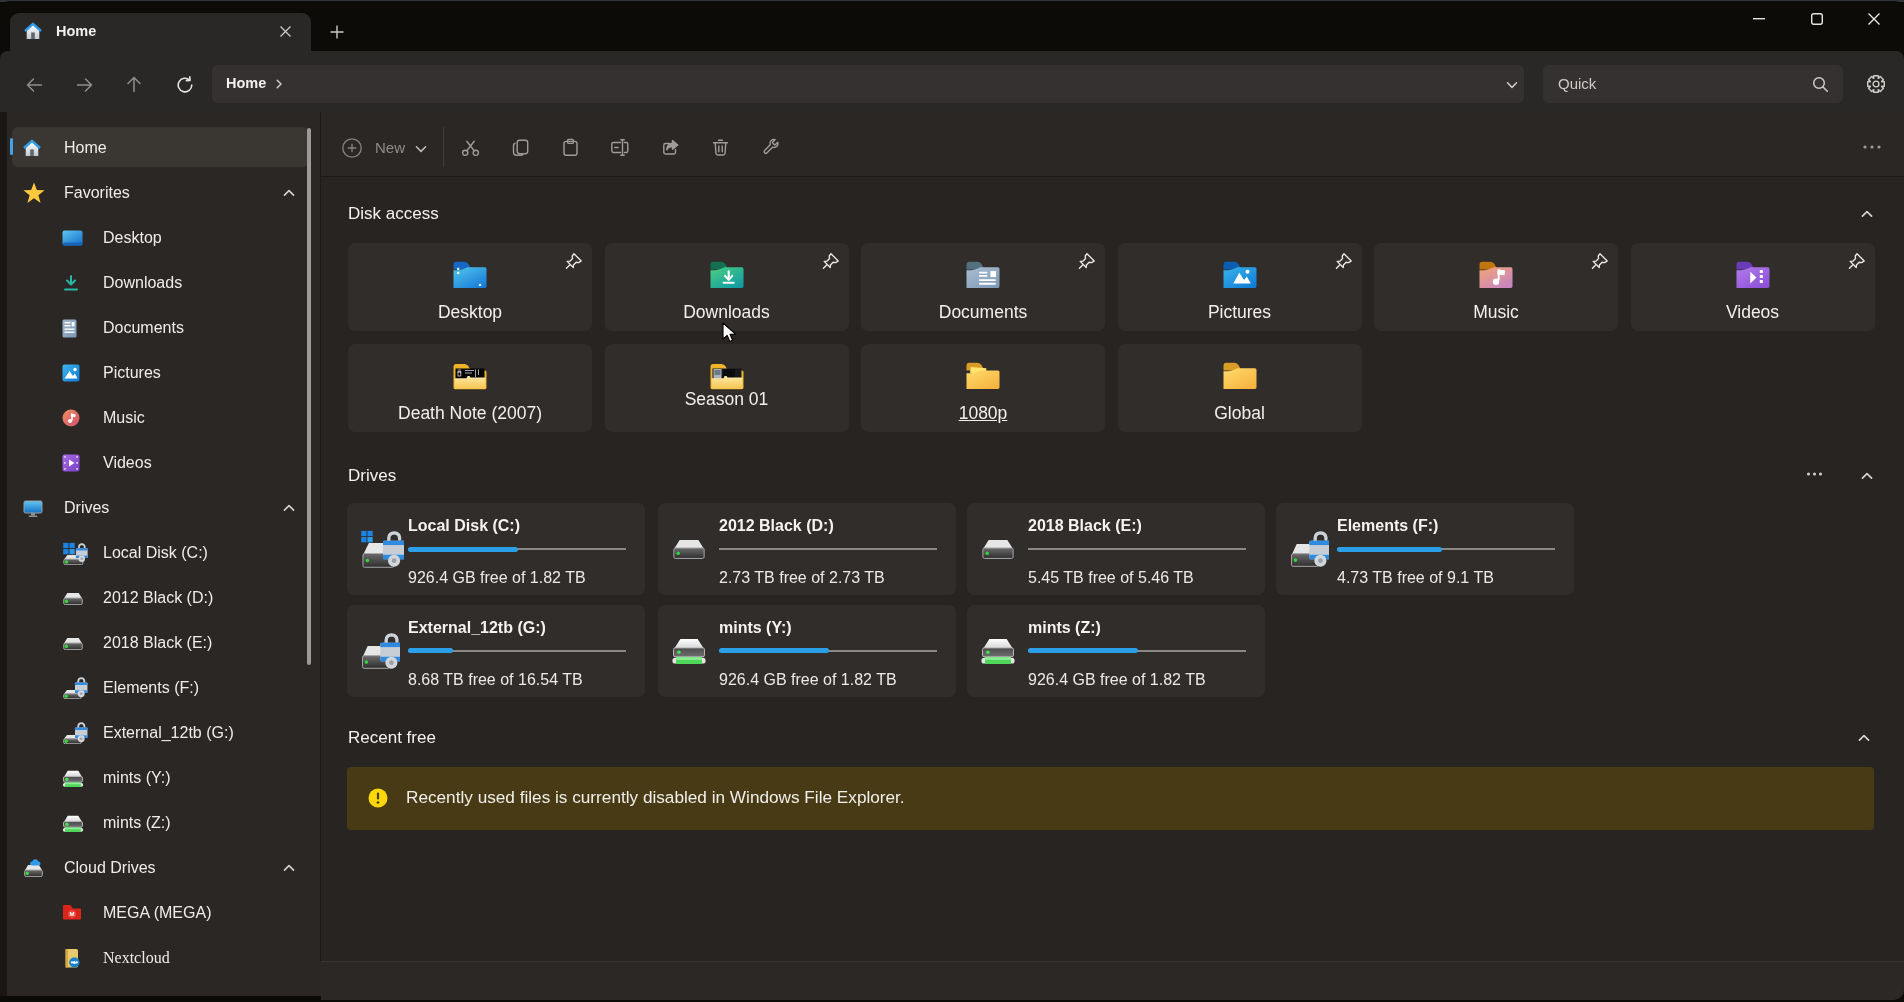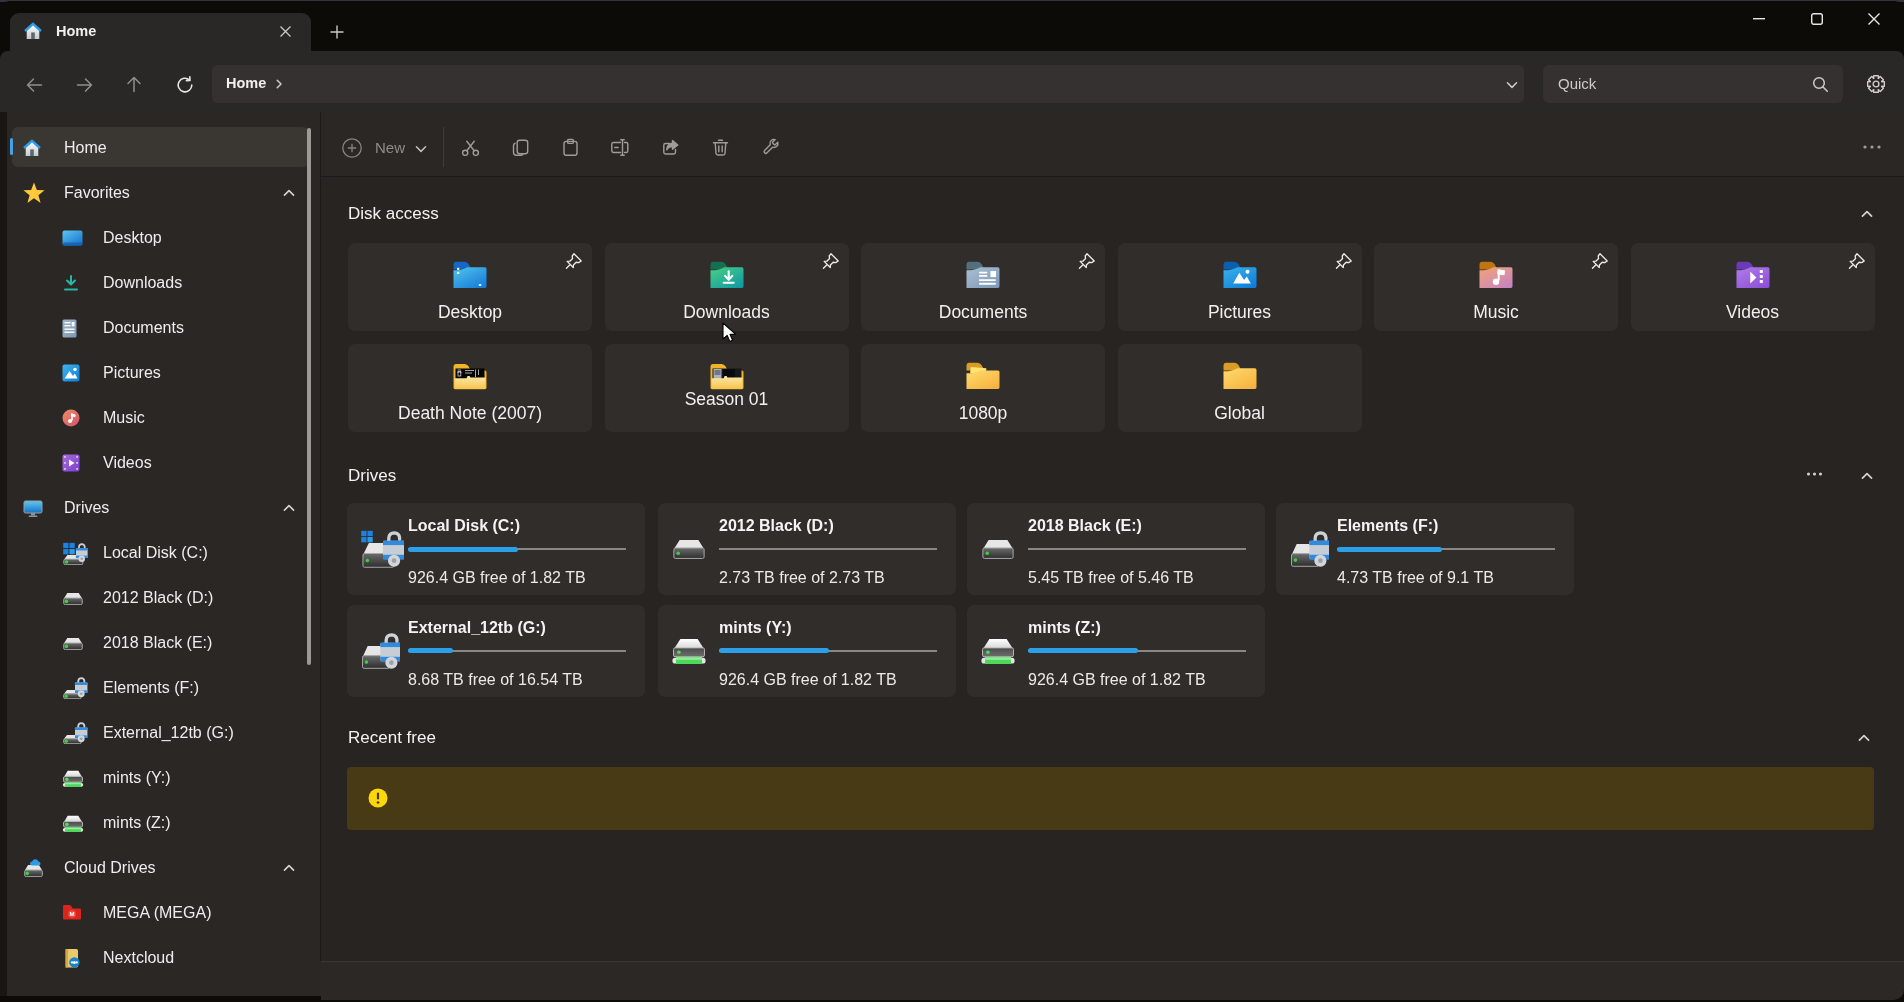--- a/index.html
+++ b/index.html
@@ -519,21 +519,21 @@
           <path d="M3.5999999999999996 1.0 L14.399999999999999 1.0 Q16.0 1.0 16.0 3.0 L16.0 18.0 Q16.0 19.4 14.399999999999999 19.4 L3.5999999999999996 19.4 Z" fill="#e8c96e"></path>
 <path d="M3.5999999999999996 1.0 L6.0 1.0 L6.0 19.4 L3.5999999999999996 19.4 Z" fill="#d4a843"></path>
 <circle cx="12.4" cy="14.399999999999999" r="5.2" fill="#1a82c8"></circle>
 <g fill="#ffffff">
             <circle cx="10.0" cy="14.399999999999999" r="1.1"></circle>
             <circle cx="12.4" cy="14.399999999999999" r="1.5"></circle>
             <circle cx="14.8" cy="14.399999999999999" r="1.1"></circle>
           </g>
         </svg>
       </div>
-<div class="t" style="left:103px;top:949px;font-size:16px;color:#efedeb;">Nextcloud</div>
+<div class="t" style="left:103px;top:949px;font-size:16px;color:#efedeb;font-family:Liberation Serif, serif;">Nextcloud</div>
     </div>
   <div class="abs" style="left:307px;top:128px;width:4px;height:537px;background:#9d9a96;border-radius:2px;"></div>
 
   <div class="t hdr" style="left:348px;top:204px;">Disk access</div>
   <div class="abs" style="left:1861px;top:208px;">
       <svg width="12" height="12" viewBox="0 0 12 12">
         <path d="M1.44 8.16 L6.0 3.5999999999999996 L10.56 8.16" stroke="#d5d2cf" stroke-width="1.7" fill="none" stroke-linecap="round" stroke-linejoin="round"></path>
       </svg>
     </div>
   <div class="tile" style="left:348px;top:243px;"></div>
@@ -741,21 +741,21 @@
           <linearGradient id="gy1080" x1="0.1" y1="0" x2="0.9" y2="1">
 <stop offset="0" stop-color="#ffd96a"></stop>
             <stop offset="1" stop-color="#f5b13d"></stop>
           </linearGradient>
         </defs>
 <path d="M0.5 16.8 L0.5 3.36 Q0.5 0.84 2.72 0.84 L11.56 0.84 Q14.28 0.84 15.64 3.36 L18.36 8.4 L0.5 8.4 Z" fill="#d89c27"></path>
 <path d="M4.08 11.200000000000001 L4.760000000000001 5.04 L20.4 6.16 L19.72 11.76 Z" fill="#ffe570"></path>
 <path d="M0.5 26.88 L 0.5 11.200000000000001 Q10.2 11.200000000000001 14.28 8.4 L31.959999999999997 8.4 Q33.5 8.4 33.5 10.08 L33.5 25.2 Q33.5 26.88 31.959999999999997 26.88 Z" fill="url(#gy1080)"></path>
       </svg>
     </div>
-<div class="t" style="left:983px;top:402.5px;font-size:17.5px;transform:translateX(-50%);">1080p</div>
+<div class="t" style="left:983px;top:402.5px;font-size:17.5px;transform:translateX(-50%);text-decoration:underline;">1080p</div>
 <div class="tile" style="left:1117.5px;top:343.5px;"></div>
 <div class="abs" style="left:1222.5px;top:361.5px;">
       <svg width="34" height="28" viewBox="0 0 34 28">
         <defs>
           <linearGradient id="gglb" x1="0.1" y1="0" x2="0.9" y2="1">
 <stop offset="0" stop-color="#ffd96a"></stop>
             <stop offset="1" stop-color="#f5b13d"></stop>
           </linearGradient>
         </defs>
 <path d="M0.5 16.8 L0.5 3.36 Q0.5 0.84 2.72 0.84 L11.56 0.84 Q14.28 0.84 15.64 3.36 L18.36 8.4 L0.5 8.4 Z" fill="#d89c27"></path>
@@ -962,19 +962,20 @@
       </svg>
     </div>
   <div class="abs" style="left:347px;top:767px;width:1527px;height:63px;background:#473a15;border-radius:4px;"></div>
   <div class="abs" style="left:368px;top:788px;">
       <svg width="20" height="20" viewBox="0 0 20 20">
         <circle cx="10" cy="10" r="9.5" fill="#fbd70c"></circle>
         <rect x="8.9" y="4.5" width="2.2" height="7" rx="1.1" fill="#4a3e10"></rect>
         <circle cx="10" cy="14.5" r="1.35" fill="#4a3e10"></circle>
       </svg>
     </div>
+  <div class="t" style="left:406px;top:787px;font-size:17.2px;color:#f1efe9;">Recently used files is currently disabled in Windows File Explorer.</div>
 
   <div class="abs" style="left:721px;top:322px;">
       <svg width="20" height="22" viewBox="0 0 20 22">
         <path d="M2 1 L2 17 L6.2 13.4 L8.8 19.4 L11.6 18.2 L9.0 12.4 L14.5 12.2 Z" fill="#ffffff" stroke="#000000" stroke-width="1.1" stroke-linejoin="round"></path>
       </svg>
     </div>
 </div>
 
 </body></html>

